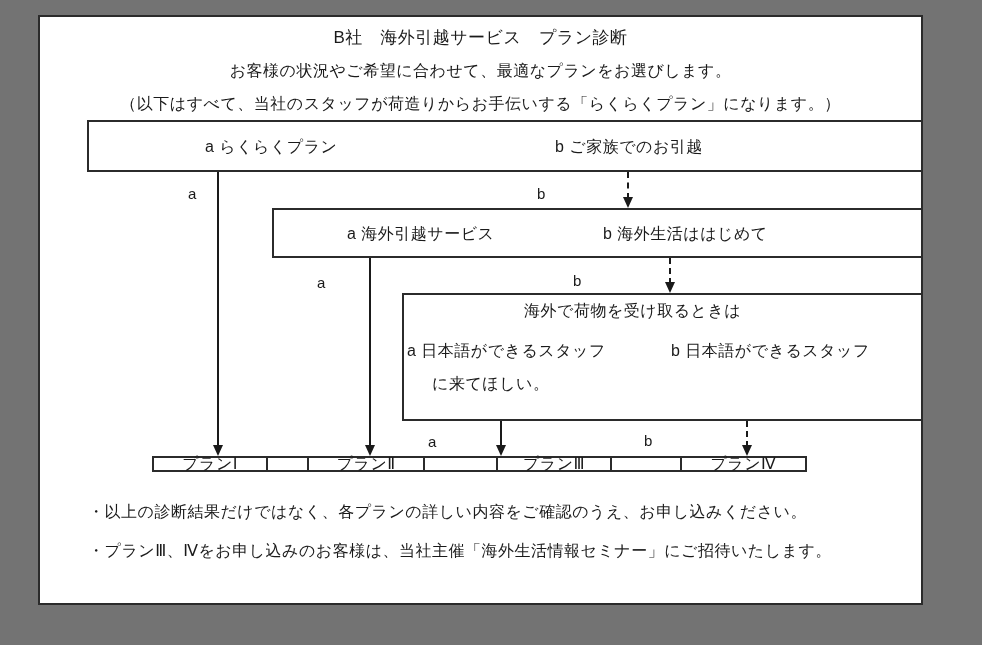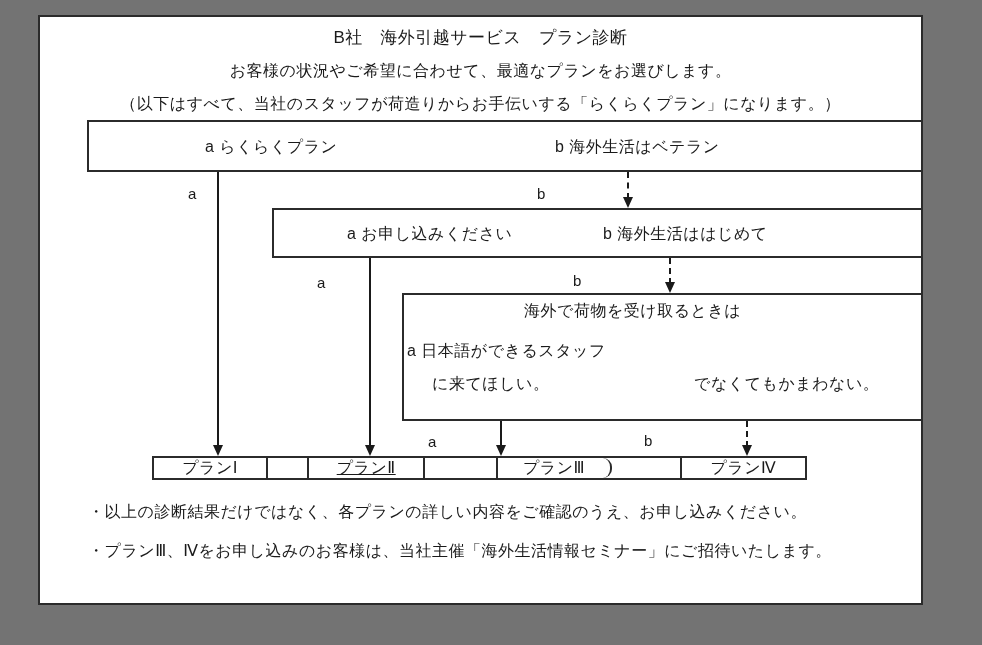--- a/index.html
+++ b/index.html
@@ -11,90 +11,90 @@
   .ctr{left:38px;width:885px;text-align:center;}
   .title{font-size:17px;}
   .qbox{position:absolute;border:2px solid #2b2b2b;border-right:none;box-sizing:border-box;background:#ffffff;}
   .blabel{position:absolute;font-size:15px;line-height:15px;color:#1a1a1a;}
   .arrow{position:absolute;width:10px;}
   .arrow .shaft{position:absolute;left:4px;top:0;bottom:9px;width:0;border-left:2px solid #1a1a1a;}
   .arrow.dashed .shaft{border-left-style:dashed;}
   .arrow .head{position:absolute;left:0;bottom:0;width:0;height:0;
                border-left:5px solid transparent;border-right:5px solid transparent;
                border-top:11px solid #1a1a1a;}
-  .planrow{position:absolute;left:152px;top:456px;width:655px;height:24px;
+  .planrow{position:absolute;left:152px;top:456px;width:655px;height:16px;
            border:2px solid #2b2b2b;box-sizing:border-box;display:flex;background:#fff;}
   .plancell{border-right:2px solid #2b2b2b;box-sizing:border-box;display:flex;
             align-items:center;justify-content:center;font-size:16px;letter-spacing:0.5px;}
   .plancell:last-child{border-right:none;}
 </style>
 </head>
 <body>
 
 <div class="page">
 
   <div class="frame"></div>
 
   <div class="txt ctr title" style="top:29px;">B社　海外引越サービス　プラン診断</div>
   <div class="txt ctr" style="top:64px;font-family:Liberation Mono, monospace;">お客様の状況やご希望に合わせて、最適なプランをお選びします。</div>
   <div class="txt ctr" style="top:95px;">（以下はすべて、当社のスタッフが荷造りからお手伝いする「らくらくプラン」になります。）</div>
 
   <div class="qbox" style="left:87px;top:120px;width:834px;height:52px;"></div>
   <div class="txt" style="left:205px;top:138px;">a らくらくプラン</div>
-  <div class="txt" style="left:555px;top:138px;">b 海外生活はベテラン</div>
+  <div class="txt" style="left:555px;top:138px;">b ご家族でのお引越</div>
 
   <div class="blabel" style="left:188px;top:186px;">a</div>
   <div class="arrow" style="left:213px;top:172px;height:284px;">
     <div class="shaft"></div>
     <div class="head"></div>
   </div>
   <div class="blabel" style="left:537px;top:186px;">b</div>
   <div class="arrow dashed" style="left:623px;top:172px;height:36px;">
     <div class="shaft"></div>
     <div class="head"></div>
   </div>
 
   <div class="qbox" style="left:272px;top:208px;width:649px;height:50px;"></div>
-  <div class="txt" style="left:347px;top:225px;">a お申し込みください</div>
+  <div class="txt" style="left:347px;top:225px;">a 海外引越サービス</div>
   <div class="txt" style="left:603px;top:225px;text-align:center;">b 海外生活ははじめて</div>
 
   <div class="blabel" style="left:317px;top:275px;">a</div>
   <div class="arrow" style="left:365px;top:258px;height:198px;">
     <div class="shaft"></div>
     <div class="head"></div>
   </div>
   <div class="blabel" style="left:573px;top:273px;">b</div>
   <div class="arrow dashed" style="left:665px;top:258px;height:35px;">
     <div class="shaft"></div>
     <div class="head"></div>
   </div>
 
   <div class="qbox" style="left:402px;top:293px;width:519px;height:128px;"></div>
   <div class="txt" style="left:407px;top:342px;">a 日本語ができるスタッフ</div>
   <div class="txt" style="left:524px;top:302px;">海外で荷物を受け取るときは</div>
   <div class="txt" style="left:432px;top:375px;text-align:right;">に来てほしい。</div>
-  <div class="txt" style="left:694px;top:375px;">でなくてもかまわない。</div>
+  <div class="txt" style="left:671px;top:342px;">b 日本語ができるスタッフ</div>
 
   <div class="blabel" style="left:428px;top:434px;">a</div>
   <div class="arrow" style="left:496px;top:421px;height:35px;">
     <div class="shaft"></div>
     <div class="head"></div>
   </div>
   <div class="blabel" style="left:644px;top:433px;">b</div>
   <div class="arrow dashed" style="left:742px;top:421px;height:35px;">
     <div class="shaft"></div>
     <div class="head"></div>
   </div>
 
   <div class="planrow">
     <div class="plancell" style="width:115px;">プランⅠ</div>
     <div class="plancell" style="width:41px;"></div>
-    <div class="plancell" style="width:117px;text-decoration:underline;">プランⅡ</div>
+    <div class="plancell" style="width:117px;">プランⅡ</div>
     <div class="plancell" style="width:73px;"></div>
-    <div class="plancell" style="width:115px;border-radius:9px;">プランⅢ</div>
+    <div class="plancell" style="width:115px;">プランⅢ</div>
     <div class="plancell" style="width:70px;"></div>
     <div class="plancell" style="width:124px;font-family:Liberation Serif, serif;">プランⅣ</div>
   </div>
 
   <div class="txt" style="left:88px;top:542px;">・プランⅢ、Ⅳをお申し込みのお客様は、当社主催「海外生活情報セミナー」にご招待いたします。</div>
   <div class="txt" style="left:88px;top:503px;">・以上の診断結果だけではなく、各プランの詳しい内容をご確認のうえ、お申し込みください。</div>
 
 </div>
 
 </body></html>

